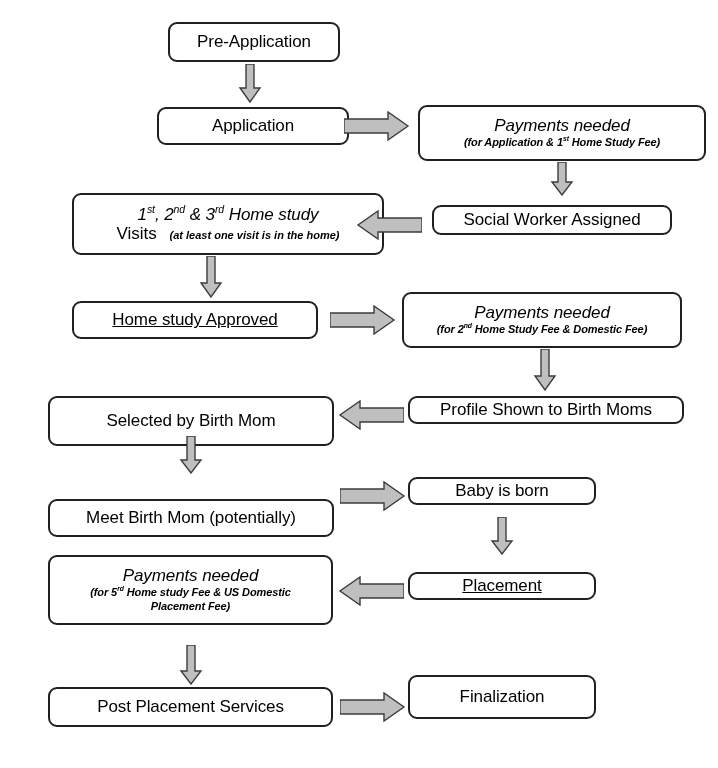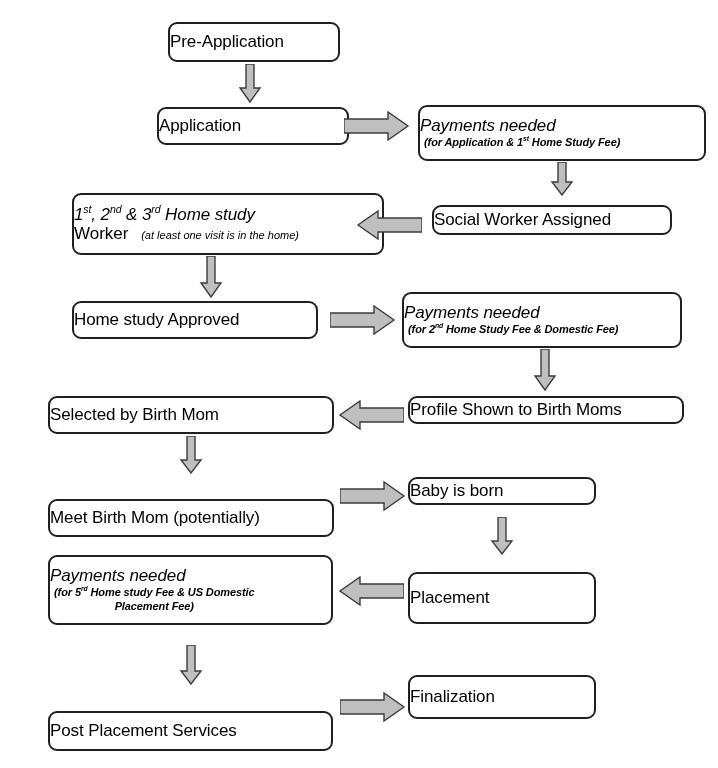--- a/index.html
+++ b/index.html
@@ -16,21 +16,21 @@
     overflow: hidden;
   }
   .node {
     position: absolute;
     box-sizing: border-box;
     border: 2px solid #231f20;
     border-radius: 9px;
     background: #ffffff;
     display: flex;
     flex-direction: column;
-    align-items: flex-start;
+    align-items: center;
     justify-content: center;
     text-align: center;
     color: #000000;
     line-height: 1.12;
   }
   .node .main {
     font-size: 17px;
     letter-spacing: -0.1px;
     white-space: nowrap;
   }
@@ -45,21 +45,21 @@
   }
   .node.two-line .main { margin-bottom: 0px; font-style: italic; }
   .node .inlinewrap {
     display: block;
     font-size: 17px;
     white-space: nowrap;
   }
   .node .inlinewrap .smallital {
     font-size: 11px;
     font-style: italic;
-    font-weight: normal;
+    font-weight: bold;
     padding-left: 8px;
   }
   sup {
     font-size: 0.62em;
     vertical-align: super;
     line-height: 0;
   }
   .arrow {
     position: absolute;
   }
@@ -96,61 +96,61 @@
   </div>
 
   <div class="arrow" style="left:550px; top:162px;">
     <svg width="24" height="34" viewBox="0 0 24 34">
       <polygon points="8,0 16,0 16,20 22,20 12,33 2,20 8,20" fill="#bfbfbf" stroke="#3d3d3d" stroke-width="1.4"></polygon>
     </svg>
   </div>
 
   <div class="node two-line" style="left:72px; top:193px; width:312px; height:62px;">
     <span class="main"><span>1</span><sup>st</sup><span>, 2</span><sup>nd</sup><span> &amp; 3</span><sup>rd</sup><span> Home study</span></span>
-    <span class="inlinewrap"><span>Worker </span><span class="smallital">(at least one visit is in the home)</span></span>
+    <span class="inlinewrap"><span>Visits </span><span class="smallital">(at least one visit is in the home)</span></span>
   </div>
 
   <div class="arrow" style="left:356px; top:210px;">
     <svg width="66" height="30" viewBox="0 0 66 30">
       <polygon points="66,8 22,8 22,1 2,15 22,29 22,22 66,22" fill="#bfbfbf" stroke="#3d3d3d" stroke-width="1.4"></polygon>
     </svg>
   </div>
 
   <div class="node" style="left:432px; top:205px; width:240px; height:30px;">
     <span class="main">Social Worker Assigned</span>
   </div>
 
   <div class="arrow" style="left:199px; top:256px;">
     <svg width="24" height="42" viewBox="0 0 24 42">
       <polygon points="8,0 16,0 16,27 22,27 12,41 2,27 8,27" fill="#bfbfbf" stroke="#3d3d3d" stroke-width="1.4"></polygon>
     </svg>
   </div>
 
-  <div class="node" style="left:72px; top:301px; width:246px; height:38px;">
+  <div class="node" style="left:72px; top:301px; width:246px; height:38px;text-decoration:underline;">
     <span class="main">Home study Approved</span>
   </div>
 
   <div class="arrow" style="left:330px; top:305px;">
     <svg width="66" height="30" viewBox="0 0 66 30">
       <polygon points="0,8 44,8 44,1 64,15 44,29 44,22 0,22" fill="#bfbfbf" stroke="#3d3d3d" stroke-width="1.4"></polygon>
     </svg>
   </div>
 
   <div class="node two-line" style="left:402px; top:292px; width:280px; height:56px;">
     <span class="main">Payments needed</span>
     <span class="sub"><span>(for 2</span><sup>nd</sup><span> Home Study Fee &amp; Domestic Fee)</span></span>
   </div>
 
   <div class="arrow" style="left:533px; top:349px;">
     <svg width="24" height="42" viewBox="0 0 24 42">
       <polygon points="8,0 16,0 16,27 22,27 12,41 2,27 8,27" fill="#bfbfbf" stroke="#3d3d3d" stroke-width="1.4"></polygon>
     </svg>
   </div>
 
-  <div class="node" style="left:48px; top:396px; width:286px; height:38px;">
+  <div class="node" style="left:48px; top:396px; width:286px; height:50px;">
     <span class="main">Selected by Birth Mom</span>
   </div>
 
   <div class="arrow" style="left:338px; top:400px;">
     <svg width="66" height="30" viewBox="0 0 66 30">
       <polygon points="66,8 22,8 22,1 2,15 22,29 22,22 66,22" fill="#bfbfbf" stroke="#3d3d3d" stroke-width="1.4"></polygon>
     </svg>
   </div>
 
   <div class="node" style="left:408px; top:396px; width:276px; height:28px;">
@@ -187,31 +187,31 @@
     <span class="main">Payments needed</span>
     <span class="sub"><span>(for 5</span><sup>rd</sup><span> Home study Fee &amp; US Domestic</span><br><span>Placement Fee)</span></span>
   </div>
 
   <div class="arrow" style="left:338px; top:576px;">
     <svg width="66" height="30" viewBox="0 0 66 30">
       <polygon points="66,8 22,8 22,1 2,15 22,29 22,22 66,22" fill="#bfbfbf" stroke="#3d3d3d" stroke-width="1.4"></polygon>
     </svg>
   </div>
 
-  <div class="node" style="left:408px; top:572px; width:188px; height:52px;">
+  <div class="node" style="left:408px; top:572px; width:188px; height:28px;text-decoration:underline;">
     <span class="main">Placement</span>
   </div>
 
   <div class="arrow" style="left:179px; top:645px;">
     <svg width="24" height="40" viewBox="0 0 24 40">
       <polygon points="8,0 16,0 16,26 22,26 12,39 2,26 8,26" fill="#bfbfbf" stroke="#3d3d3d" stroke-width="1.4"></polygon>
     </svg>
   </div>
 
-  <div class="node" style="left:48px; top:687px; width:285px; height:40px;margin-top:24px;">
+  <div class="node" style="left:48px; top:687px; width:285px; height:40px;">
     <span class="main">Post Placement Services</span>
   </div>
 
   <div class="arrow" style="left:340px; top:692px;">
     <svg width="66" height="30" viewBox="0 0 66 30">
       <polygon points="0,8 44,8 44,1 64,15 44,29 44,22 0,22" fill="#bfbfbf" stroke="#3d3d3d" stroke-width="1.4"></polygon>
     </svg>
   </div>
 
   <div class="node" style="left:408px; top:675px; width:188px; height:44px;">

